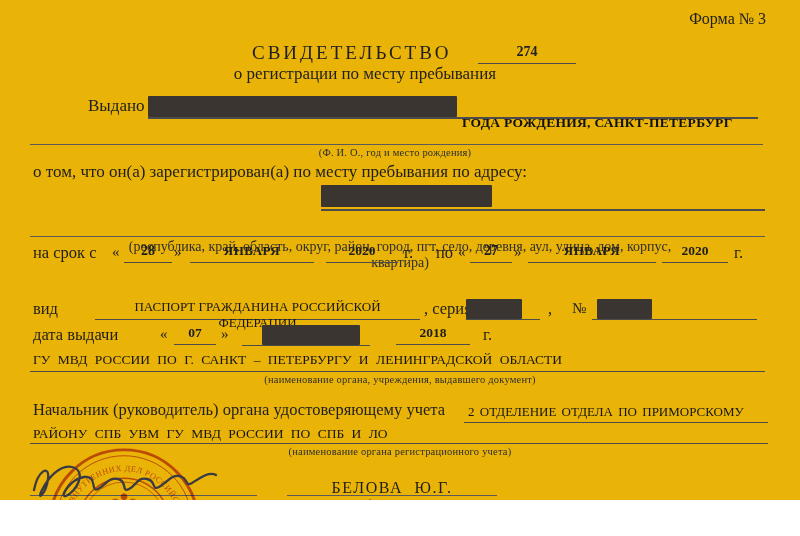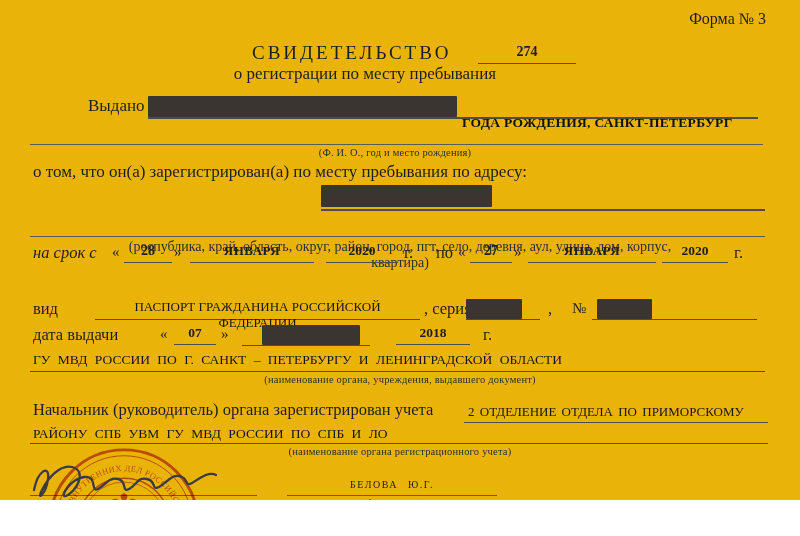--- a/index.html
+++ b/index.html
@@ -43,21 +43,21 @@
   <div class="abs caption" style="left:200px; top:147px; width:390px;">(Ф. И. О., год и место рождения)</div>
 
   <div class="abs t17" style="left:33px; top:162px;">о том, что он(а) зарегистрирован(а) по месту пребывания по адресу:</div>
 
   <div class="redact" style="left:321px; top:185px; width:171px; height:22px;"></div>
   <div class="abs uline" style="left:321px; top:209px; width:444px;"></div>
 
   <div class="abs rule" style="left:30px; top:236px; width:735px;"></div>
   <div class="abs caption-sm" style="left:105px; top:239px; width:590px;">(республика, край, область, округ, район, город, пгт, село, деревня, аул, улица, дом, корпус, квартира)</div>
 
-  <div class="abs t16" style="left:33px; top:243px;font-style:italic;">на срок с</div>
+  <div class="abs t16" style="left:33px; top:243px;">на срок с</div>
   <span class="abs quote" style="left:112px; top:244px;">«</span>
   <div class="abs cell" style="left:124px; top:243px; width:48px; font-weight:bold; font-size:14px;">28</div>
   <span class="abs quote" style="left:174px; top:244px;">»</span>
   <div class="abs cell" style="left:190px; top:243px; width:124px; font-weight:bold; font-size:13px; letter-spacing:0.5px;">ЯНВАРЯ</div>
   <div class="abs cell" style="left:326px; top:243px; width:72px; font-weight:bold; font-size:13.5px;">2020</div>
   <span class="abs t16" style="left:404px; top:243px;">г.</span>
   <span class="abs t16" style="left:436px; top:243px;">по</span>
   <span class="abs quote" style="left:458px; top:244px;">«</span>
   <div class="abs cell" style="left:470px; top:243px; width:42px; font-weight:bold; font-size:14px;">27</div>
   <span class="abs quote" style="left:514px; top:244px;">»</span>
@@ -85,31 +85,31 @@
   <div class="abs cell" style="left:242px; top:325px; width:128px; height:20px;">
     <div class="redact" style="left:20px; top:0; width:98px; height:20px;"></div>
   </div>
   <div class="abs cell" style="left:396px; top:325px; width:74px; font-weight:bold; font-size:13.5px;">2018</div>
   <span class="abs t16" style="left:483px; top:325px;">г.</span>
 
   <div class="abs filled" style="left:33px; top:352px; font-size:13.5px; word-spacing:4px;">ГУ МВД РОССИИ ПО Г. САНКТ – ПЕТЕРБУРГУ И ЛЕНИНГРАДСКОЙ ОБЛАСТИ</div>
   <div class="abs uline" style="left:30px; top:371px; width:735px; height:1px;"></div>
   <div class="abs caption" style="left:200px; top:374px; width:400px;">(наименование органа, учреждения, выдавшего документ)</div>
 
-  <div class="abs t16" style="left:33px; top:400px;">Начальник (руководитель) органа зарегистрирован учета</div>
+  <div class="abs t16" style="left:33px; top:400px;">Начальник (руководитель) органа удостоверяющему учета</div>
   <div class="abs filled" style="left:468px; top:404px; font-size:13px; word-spacing:2px;">2 ОТДЕЛЕНИЕ ОТДЕЛА ПО ПРИМОРСКОМУ</div>
   <div class="abs uline" style="left:464px; top:422px; width:304px; height:1px;"></div>
   <div class="abs filled" style="left:33px; top:426px; font-size:13.5px; word-spacing:4px;">РАЙОНУ СПБ УВМ ГУ МВД РОССИИ ПО СПБ И ЛО</div>
   <div class="abs uline" style="left:30px; top:443px; width:738px; height:1px;"></div>
   <div class="abs caption" style="left:230px; top:446px; width:340px;">(наименование органа регистрационного учета)</div>
 
   <div class="abs rule" style="left:30px; top:495px; width:227px;"></div>
   <div class="abs caption-sm" style="left:95px; top:498px; width:120px;">(подпись)</div>
 
-  <div class="abs" style="left:287px; top:479px; width:210px; text-align:center; font-size:10px; letter-spacing:1.5px; word-spacing:6px;">БЕЛОВА Ю.Г.</div>
+  <div class="abs" style="left:287px; top:479px; width:210px; text-align:center; font-size:16px; letter-spacing:1.5px; word-spacing:6px;">БЕЛОВА Ю.Г.</div>
   <div class="abs rule" style="left:287px; top:495px; width:210px;"></div>
   <div class="abs caption-sm" style="left:287px; top:498px; width:210px;">(фамилия)</div>
 
   <div class="abs stamp-wrap" style="left:46px; top:446px; width:156px; height:156px; z-index:3;">
     <svg width="156" height="156" viewBox="0 0 160 160">
       <g stroke="#c4557d" fill="none">
         <circle cx="80" cy="80" r="76" stroke-width="3"></circle>
         <circle cx="80" cy="80" r="70" stroke-width="1"></circle>
         <circle cx="80" cy="80" r="47" stroke-width="1.5"></circle>
         <circle cx="80" cy="80" r="43" stroke-width="0.8"></circle>

